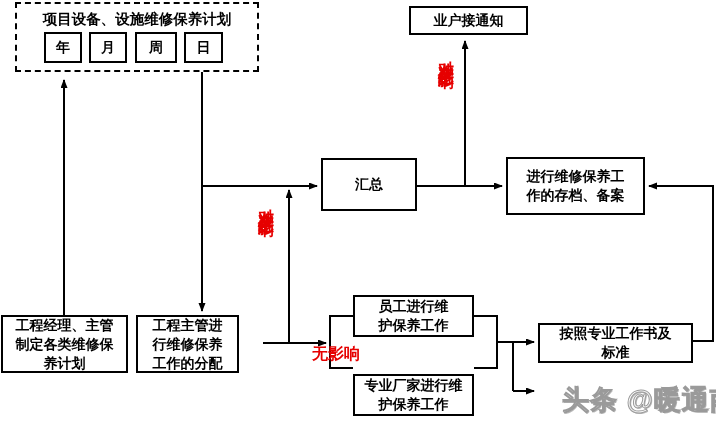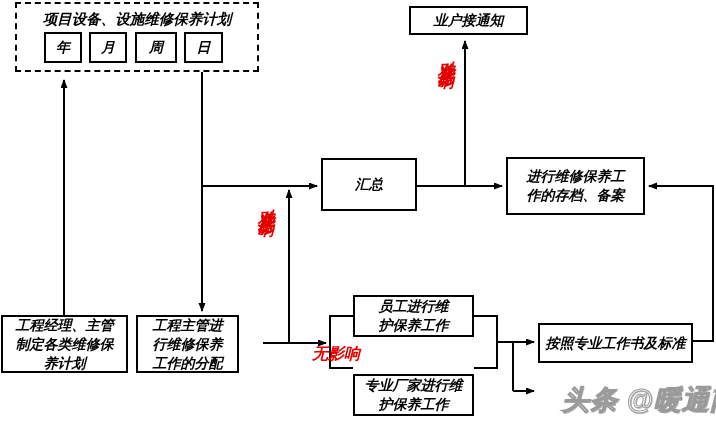--- a/index.html
+++ b/index.html
@@ -1,19 +1,18 @@
 <!DOCTYPE html>
 <html><head>
 <meta charset="utf-8">
 <style>
   html,body{margin:0;padding:0;background:#fff;}
   #canvas{
     position:relative;width:716px;height:421px;background:#ffffff;overflow:hidden;
     font-family:"Liberation Sans",sans-serif;
-    font-style:italic;
   }
   .node{
     position:absolute;box-sizing:border-box;border:2px solid #000;background:#fff;
     display:flex;align-items:center;justify-content:center;text-align:center;
     font-weight:bold;font-size:14px;line-height:19px;color:#000;z-index:2;
   }
   .dashed{
     position:absolute;box-sizing:border-box;border:2px dashed #000;background:#fff;
     left:15px;top:2px;width:244px;height:70px;z-index:2;
   }
@@ -30,21 +29,21 @@
   #p-week{left:135px;width:42px;}
   #p-day{left:184px;width:39px;}
 
   #n-notice{left:409px;top:6px;width:119px;height:29px;}
   #n-summary{left:321px;top:158px;width:96px;height:53px;}
   #n-archive{left:506px;top:157px;width:139px;height:58px;padding:0 16px;}
   #n-plan{left:1px;top:315px;width:127px;height:58px;padding:0 12px;}
   #n-assign{left:136px;top:315px;width:103px;height:58px;padding:4px 12px;}
   #n-staff{left:353px;top:295px;width:121px;height:42px;padding:0 22px;}
   #n-vendor{left:353px;top:347px;width:121px;height:42px;padding:0 8px;margin-top:27px;}
-  #n-standard{left:538px;top:323px;width:155px;height:40px;padding:0 4px;}
+  #n-standard{left:538px;top:323px;width:155px;height:40px;padding:0 18px;}
   #n-finance{left:538px;top:371px;width:154px;height:39px;padding:0 15px;}
 
   .red-v{
     position:absolute;writing-mode:vertical-rl;text-orientation:upright;
     font-weight:bold;font-size:16px;letter-spacing:2px;color:#e60000;z-index:2;
     line-height:20px;
   }
   #impact-upper{left:436px;top:48px;height:130px;}
   #impact-lower{left:256px;top:196px;height:134px;}
   #no-impact{

